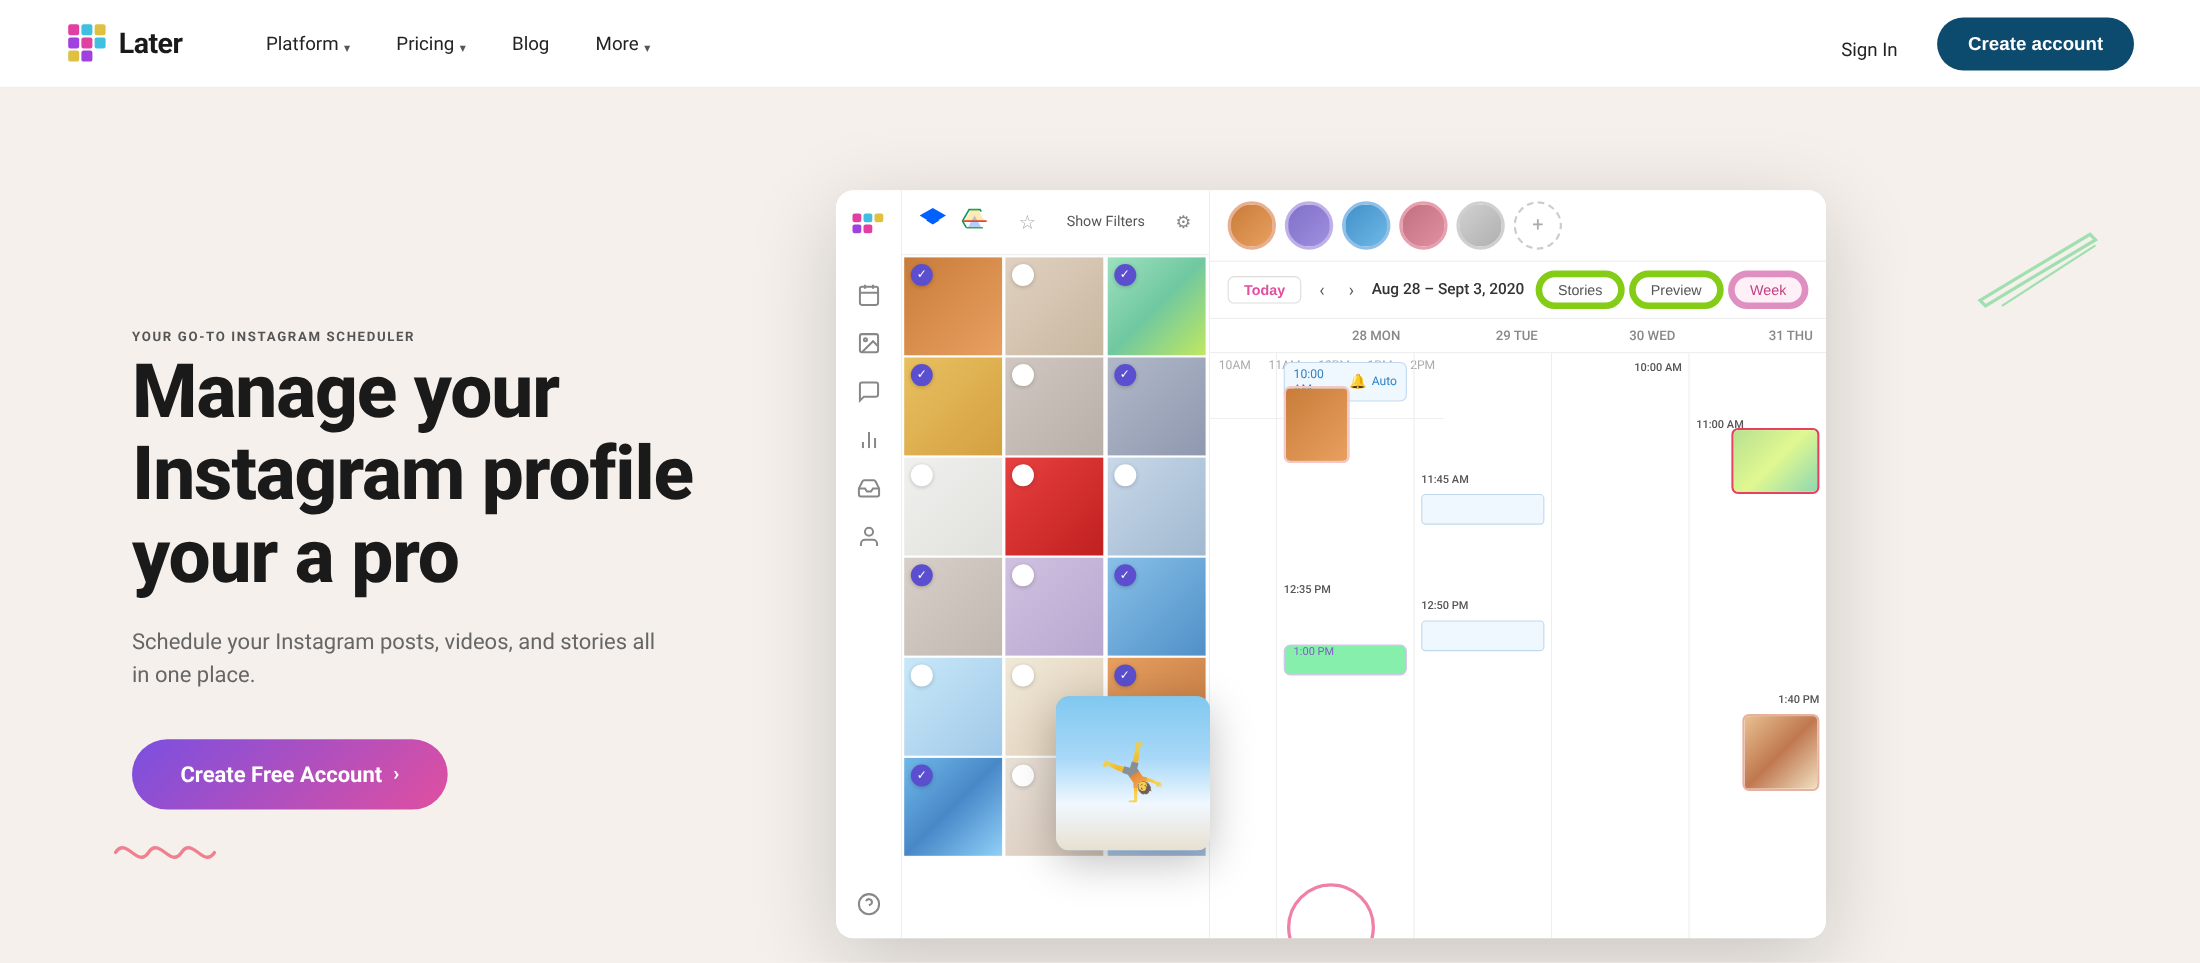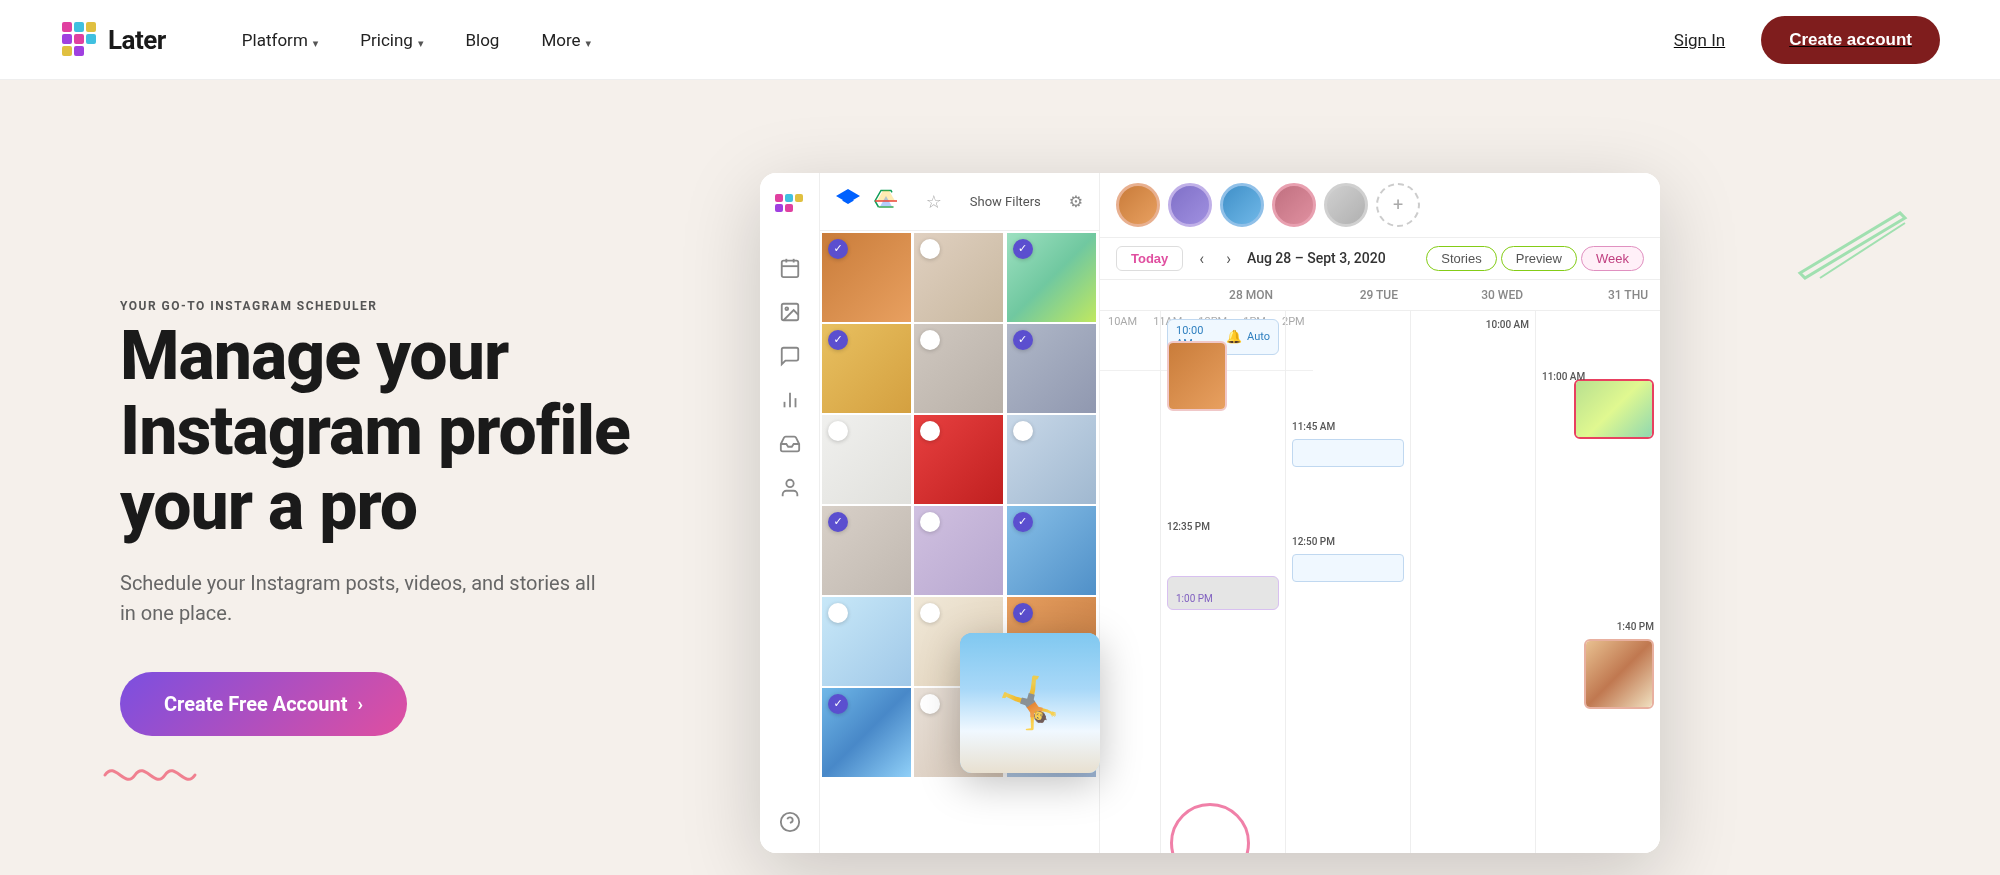--- a/index.html
+++ b/index.html
@@ -55,33 +55,32 @@
       border-radius: 6px;
       font-weight: 400;
     }
     .chevron {
       font-size: 11px;
       color: #555;
       margin-top: 1px;
     }
     .nav-right {
       display: flex;
-      align-items: center;
+      align-items: flex-end;
       gap: 20px;
-      text-decoration: underline;
     }
     .sign-in {
       font-size: 17px;
       color: #222;
       cursor: pointer;
       padding: 8px 16px;
       font-weight: 400;
     }
     .create-account-btn {
-      background: #7f1d1d;
+      background: #0c4a6e;
       color: #fff;
       border: none;
       border-radius: 28px;
       padding: 14px 28px;
       font-size: 17px;
       font-weight: 600;
       cursor: pointer;
     }
 
     
@@ -362,21 +361,21 @@
       flex: 1;
     }
     .cal-view-btns {
       display: flex;
       gap: 4px;
     }
     .cal-view-btn {
       padding: 4px 14px;
       font-size: 13px;
       border-radius: 20px;
-      border: 1px solid #84cc16;
+      border: 6px solid #84cc16;
       cursor: pointer;
       color: #555;
       background: #fff;
     }
     .cal-view-btn.week {
       background: #fff0f8;
       border-color: #e090c0;
       color: #c04080;
     }
     .cal-header-row {
@@ -707,21 +706,21 @@
                 <span style="font-size:13px;">🔔</span>
                 <span>Auto</span>
               </div>
 
               <div style="position:absolute; top:30px; left:6px; width:60px; height:70px; border:2px solid #f0c8c8; border-radius:6px; overflow:hidden;">
                 <div style="width:100%; height:100%; background:linear-gradient(135deg, #c97c3a, #e8a060);"></div>
               </div>
 
               <div style="position:absolute; top:210px; left:6px; right:6px; font-size:10px; color:#555; font-weight:500;">12:35 PM</div>
 
-              <div style="position:absolute; top:265px; left:6px; right:6px; background:#e5e5e5; border:1px solid #d8c0f0; border-radius:6px; padding:16px 8px; font-size:10px; color:#8060c0; height:16px;">
+              <div style="position:absolute; top:265px; left:6px; right:6px; background:#86efac; border:1px solid #d8c0f0; border-radius:6px; padding:0 8px; font-size:10px; color:#8060c0; height:28px;">
                 <span>1:00 PM</span>
               </div>
             </div>
 
             <div class="day-col" style="position:relative;">
 
               <div style="position:absolute; top:110px; left:6px; right:6px; font-size:10px; color:#555; font-weight:500;">11:45 AM</div>
               <div style="position:absolute; top:128px; left:6px; right:6px; height:28px; background:#f0f8ff; border:1px solid #c0d8f0; border-radius:4px;"></div>
 
               <div style="position:absolute; top:225px; left:6px; right:6px; font-size:10px; color:#555; font-weight:500;">12:50 PM</div>

